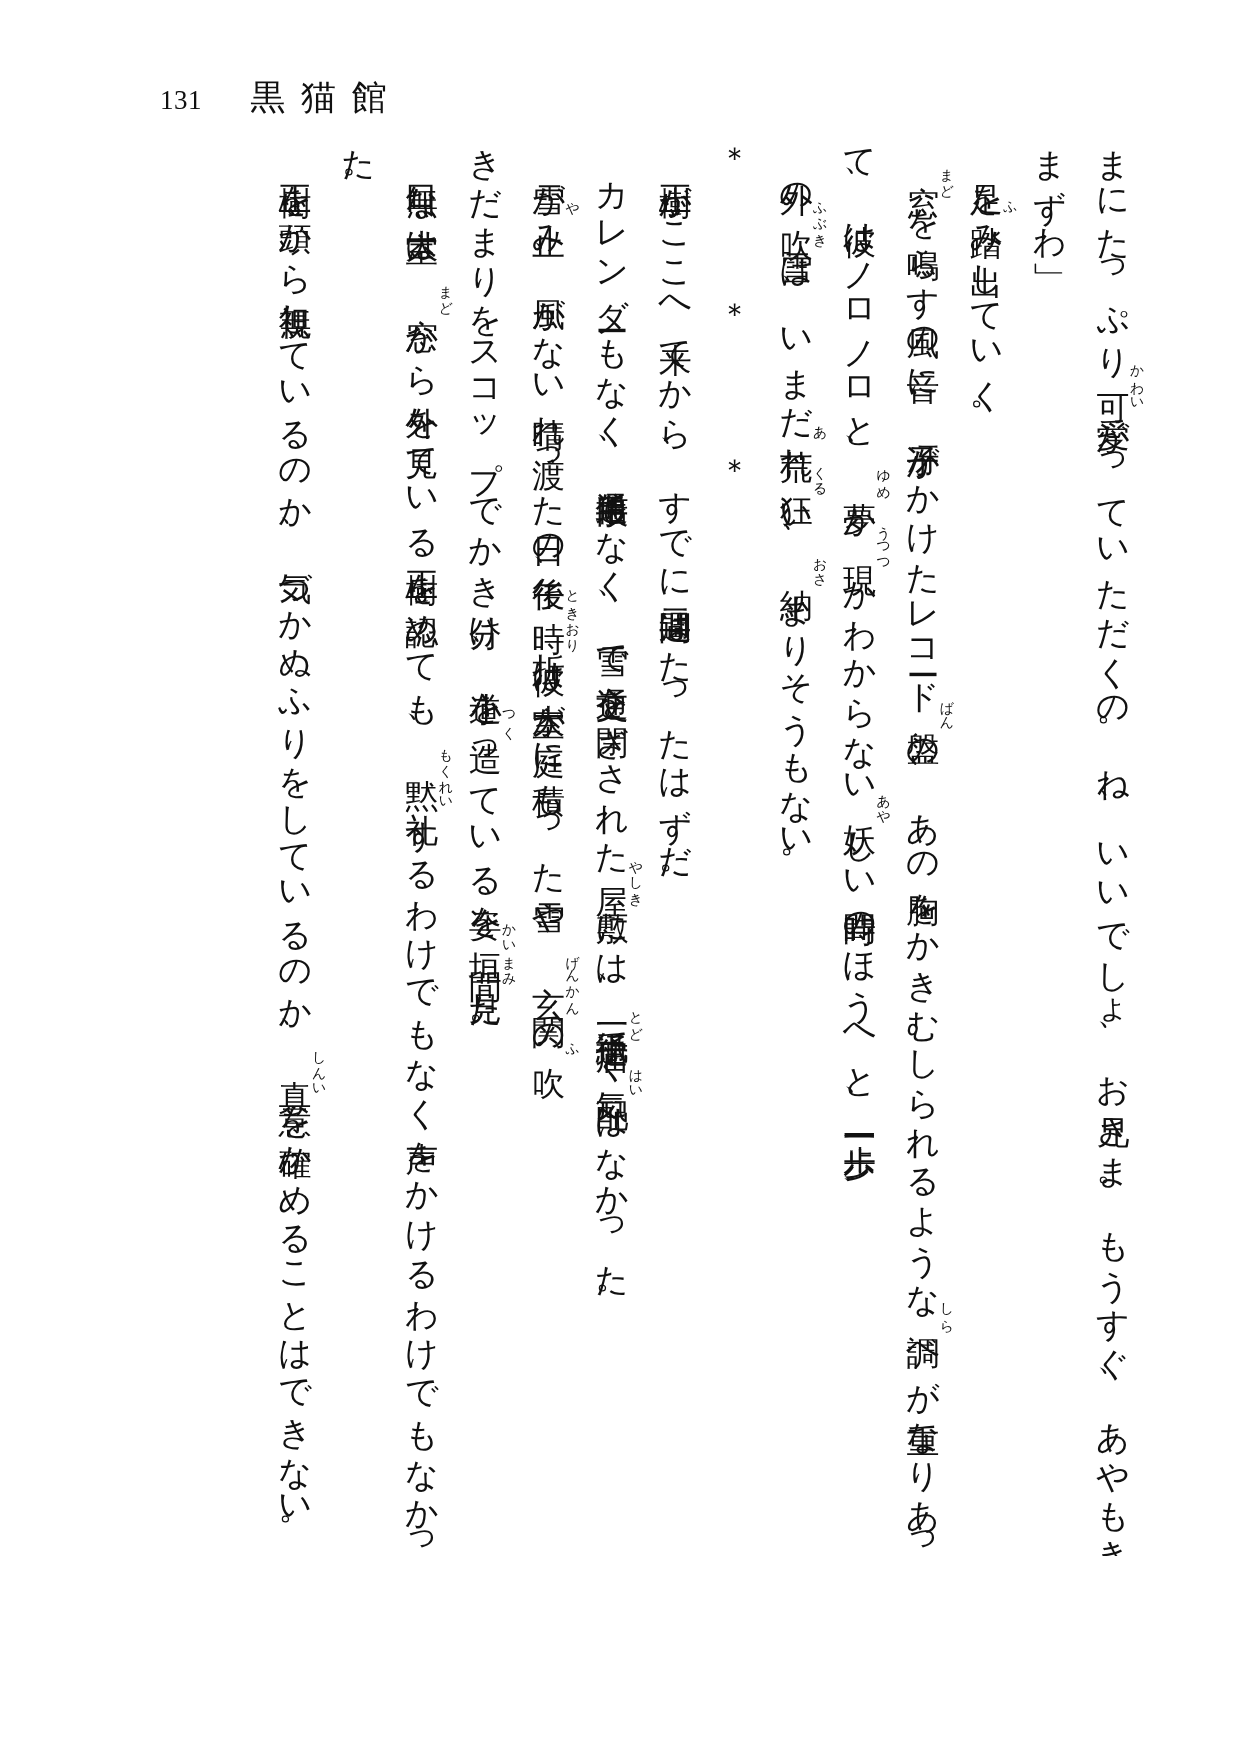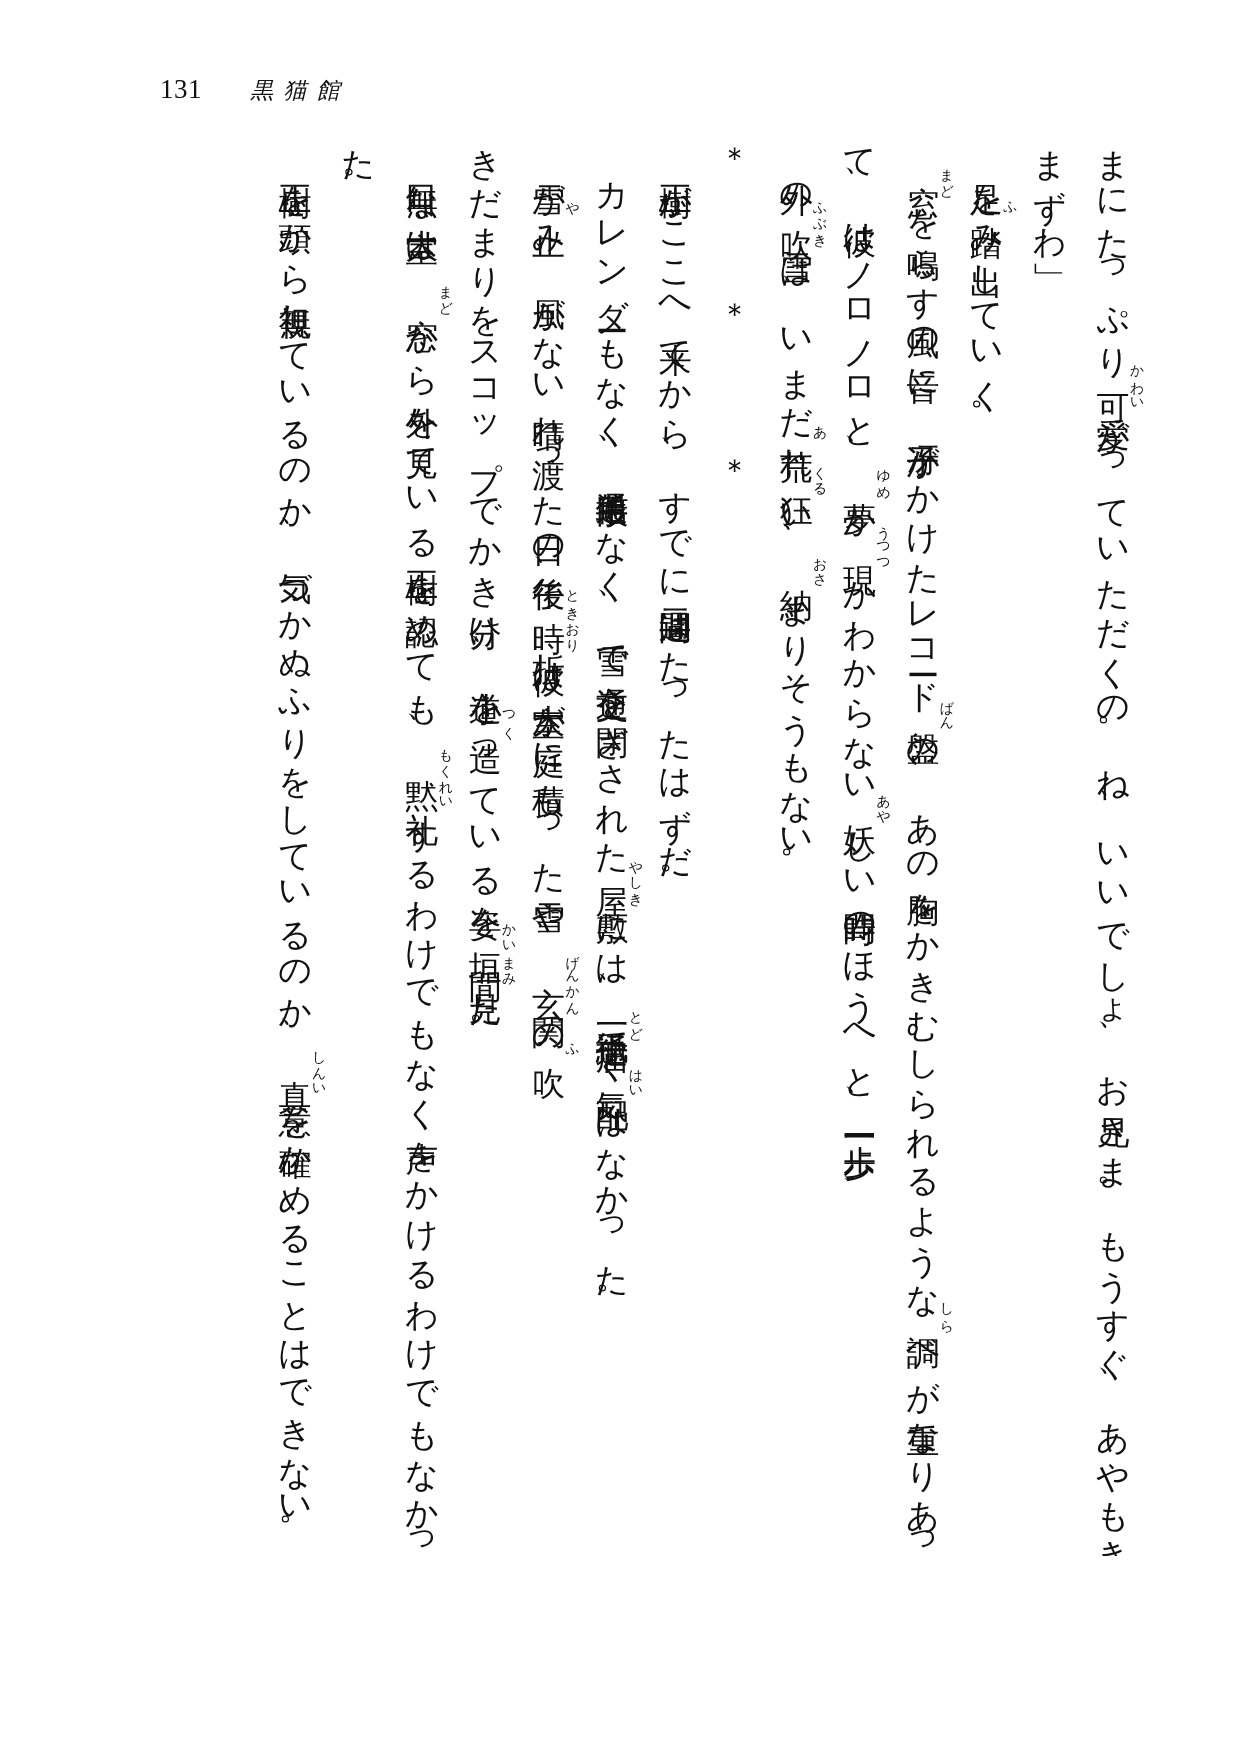--- a/index.html
+++ b/index.html
@@ -30,23 +30,22 @@
     align-items: baseline;
     gap: 48px;
     font-size: 27px;
     letter-spacing: 0.02em;
   }
   .header .folio {
     font-family: "Liberation Serif", "DejaVu Serif", serif;
     font-size: 27px;
   }
   .header .running-title {
-    font-size: 23px;
+    font-size: 35px;
     letter-spacing: 0.45em;
-    font-style: italic;
   }
 
   
   .body-area {
     position: absolute;
     top: 126px;
     right: 96px;
     width: 890px;
     height: 1430px;
     writing-mode: vertical-rl;

